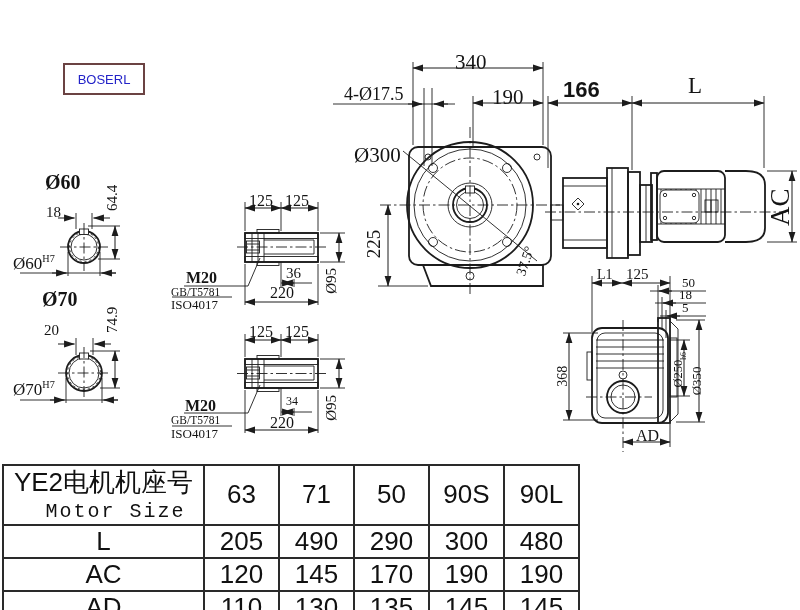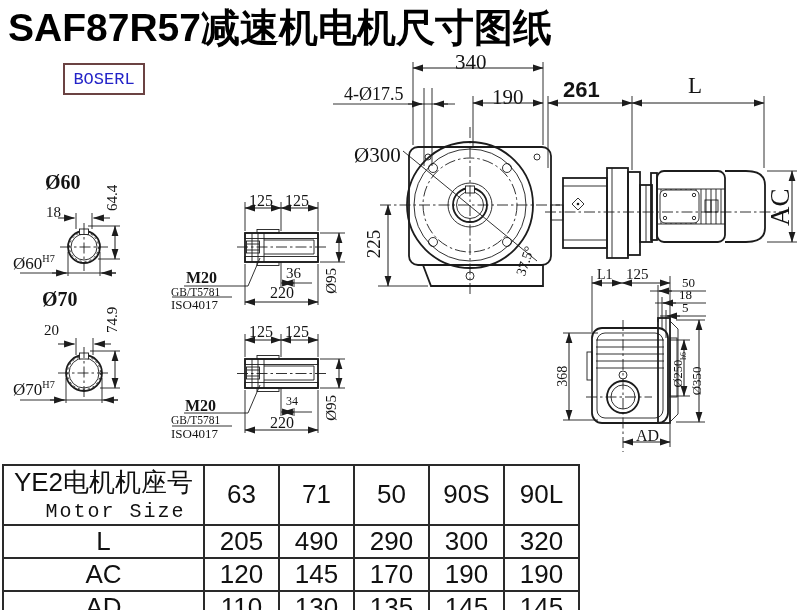--- a/index.html
+++ b/index.html
@@ -16,21 +16,21 @@
   .rot{text-align:center;transform:rotate(-90deg);}
   .rot72{text-align:center;transform:rotate(-72deg);}
   .bold{font-weight:bold;}
   .sans{font-family:"Liberation Sans","DejaVu Sans",sans-serif;}
   .lbl sup{font-size:60%;vertical-align:super;}
   .lbl sub{font-size:62%;vertical-align:sub;}
   .title{position:absolute;left:8px;top:1px;font-size:39px;font-weight:bold;color:#000;
          font-family:"Liberation Sans","DejaVu Sans",sans-serif;letter-spacing:0px;}
   .logo{position:absolute;left:63px;top:63px;width:78px;height:28px;border:2px solid #6b4343;
         display:flex;align-items:center;justify-content:center;color:#2323c8;
-        font-family:Liberation Mono, monospace;font-size:17px;}
+        font-family:Liberation Sans, sans-serif;font-size:13px;}
   table.dim-table{position:absolute;left:2px;top:464px;border-collapse:collapse;table-layout:fixed;}
   table.dim-table td{border:2px solid #2a2a2a;text-align:center;vertical-align:middle;
         padding:0;color:#111;font-family:"Liberation Sans","DejaVu Sans",sans-serif;font-size:26px;}
   td.hcn{font-size:21px;line-height:1.25;}
   td.hcn .en{font-family:"Liberation Mono","DejaVu Sans Mono",monospace;font-size:20px;letter-spacing:2px;margin-left:24px;}
 </style>
 </head>
 <body>
 
 <div class="canvas">
@@ -291,27 +291,26 @@
       <line x1="670" y1="396" x2="690" y2="396" class="t"></line>
       <line x1="684" y1="340" x2="684" y2="396" class="d" marker-start="url(#ar)" marker-end="url(#ar)"></line>
       <line x1="676" y1="320" x2="705" y2="320" class="t"></line>
       <line x1="676" y1="422" x2="705" y2="422" class="t"></line>
       <line x1="699" y1="320" x2="699" y2="422" class="d" marker-start="url(#ar)" marker-end="url(#ar)"></line>
       <line x1="670" y1="424" x2="670" y2="447" class="t"></line>
       <line x1="623" y1="442" x2="670" y2="442" class="d" marker-start="url(#ar)" marker-end="url(#ar)"></line>
     </g>
   </svg>
 
-  <div class="title">SAF87R57减速机电机尺寸图纸</div>
   <div class="logo">BOSERL</div>
 
   <div class="lbl" style="left:455px;top:51px;font-size:21px">340</div>
   <div class="lbl" style="left:492px;top:86px;font-size:21px">190</div>
   <div class="lbl" style="left:344px;top:85px;font-size:18px">4-Ø17.5</div>
-  <div class="lbl sans bold" style="left:563px;top:78px;font-size:22px">261</div>
+  <div class="lbl sans bold" style="left:563px;top:78px;font-size:22px">166</div>
   <div class="lbl" style="left:688px;top:74px;font-size:23px">L</div>
   <div class="lbl" style="left:354px;top:144px;font-size:21px">Ø300</div>
   <div class="lbl rot" style="left:354px;top:234px;width:40px;font-size:19px">225</div>
   <div class="lbl rot72" style="left:504px;top:254px;width:44px;font-size:14px">37.5°</div>
   <div class="lbl rot" style="left:750px;top:193px;width:60px;font-size:27px">AC</div>
 
   <div class="lbl bold" style="left:45px;top:172px;font-size:20px">Ø60</div>
   <div class="lbl rot" style="left:91px;top:190px;width:44px;font-size:15px">64.4</div>
   <div class="lbl" style="left:46px;top:205px;font-size:15px">18</div>
   <div class="lbl" style="left:13px;top:254px;font-size:17px"><span>Ø60</span><sup>H7</sup></div>
@@ -369,21 +368,21 @@
       <td>50</td>
       <td>90S</td>
       <td>90L</td>
     </tr>
     <tr style="height:29px">
       <td>L</td>
       <td>205</td>
       <td>490</td>
       <td>290</td>
       <td>300</td>
-      <td>320</td>
+      <td>480</td>
     </tr>
     <tr style="height:30px">
       <td>AC</td>
       <td>120</td>
       <td>145</td>
       <td>170</td>
       <td>190</td>
       <td>190</td>
     </tr>
     <tr style="height:29px">

